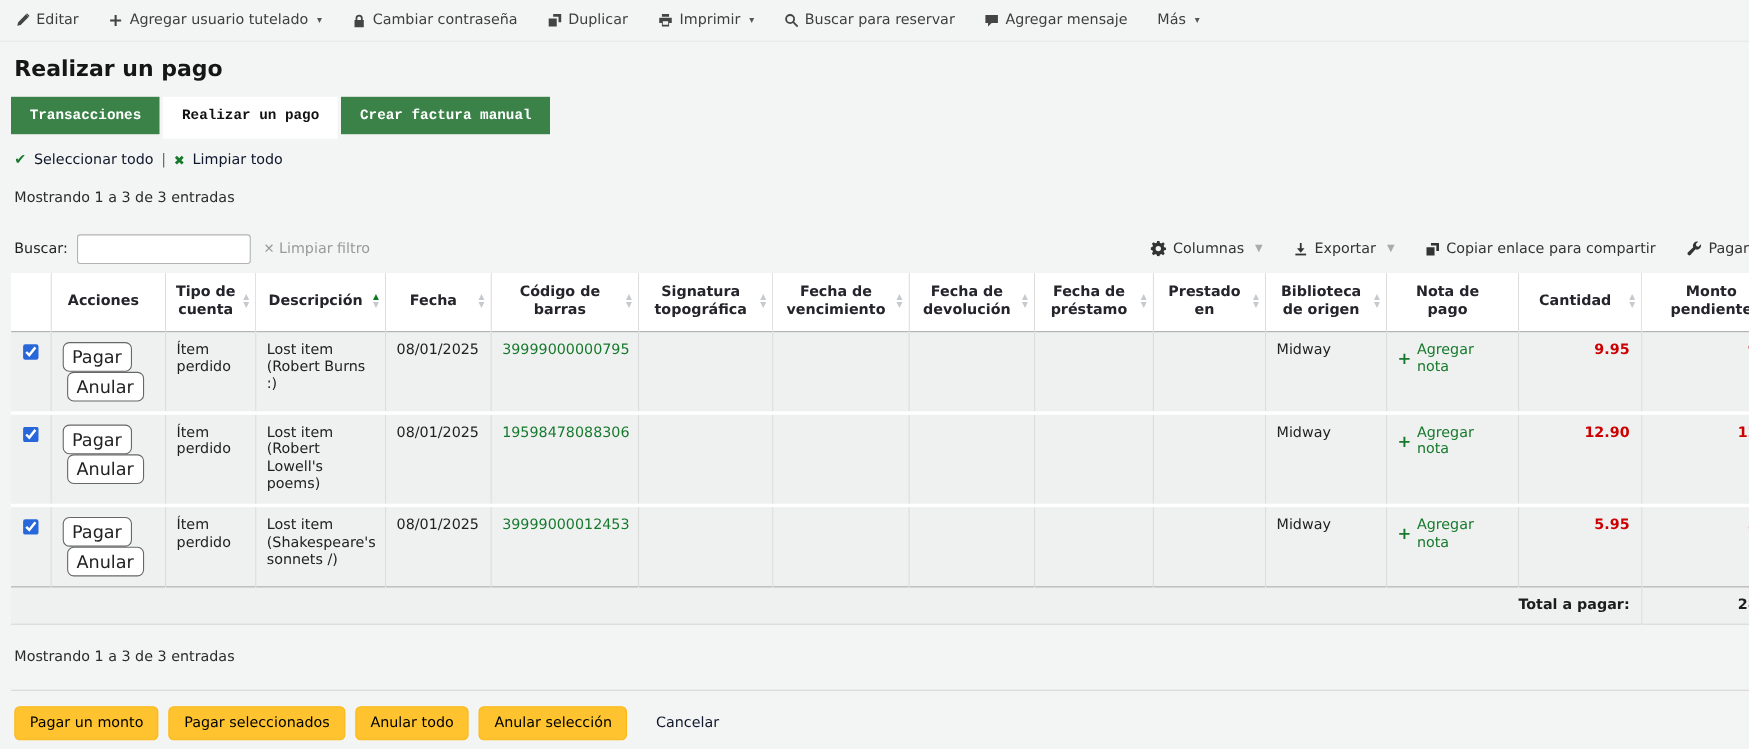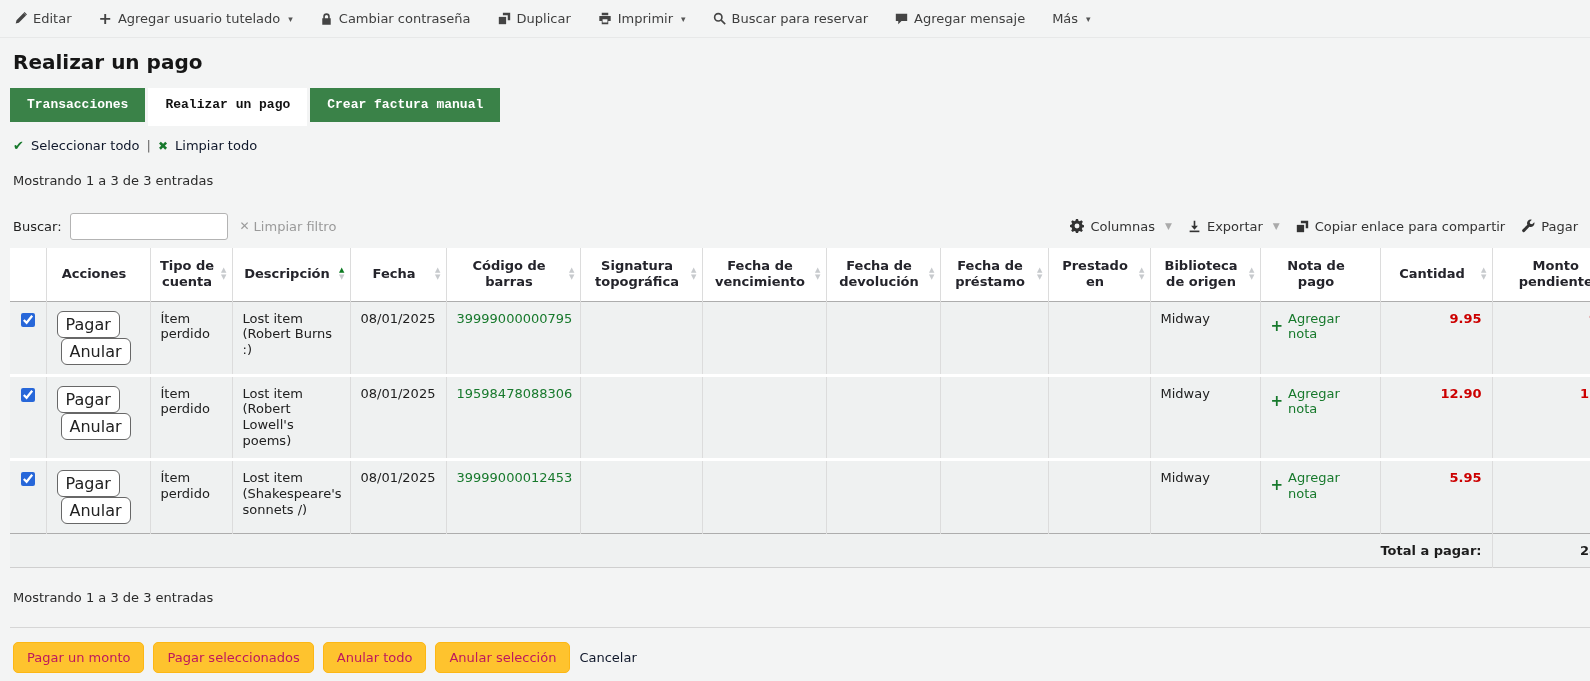--- a/index.html
+++ b/index.html
@@ -52,21 +52,21 @@
   }
   .filter-left { display: flex; align-items: center; gap: 8px; }
   .filter-left input {
     width: 158px; height: 27px;
     border: 1px solid #b3b3b3; border-radius: 3px;
     padding: 2px 6px; font-size: 13px; background: #fff;
     font-family: inherit;
   }
   .clear-filter { color: #9a9a9a; cursor: pointer; display: inline-flex; align-items: center; gap: 4px; margin-left: 4px; }
   .clear-filter .x { font-size: 12px; font-weight: bold; }
-  .controls-right { margin-left: auto; display: flex; align-items: center; gap: 16px; padding-right: 12px; white-space: nowrap; }
+  .controls-right { margin-left: auto; display: flex; align-items: center; gap: 28px; padding-right: 0; white-space: nowrap; }
   .ctl { display: inline-flex; align-items: center; gap: 6px; color: #333; cursor: pointer; }
   .ctl .caret-lt { font-size: 9px; color: #aaa; margin-left: 4px; }
 
   
   .table-clip { width: 1590px; overflow: hidden; margin-top: 8px; }
   table.acct {
     border-collapse: collapse; table-layout: fixed;
     width: 1617px; margin-left: 10px; background: transparent;
   }
   thead th {
@@ -99,24 +99,24 @@
   td.total-label { text-align: right; font-weight: bold; color: #1d1d1d; }
   td.total-value { text-align: right; font-weight: bold; color: #1d1d1d; padding-right: 6px; border-left: 1px solid #dcdcdc; }
 
   .showing-bottom { padding: 22px 0 0 13px; color: #2b2b2b; }
 
   
   .bottom-divider { border-top: 1px solid #d6d6d6; margin: 22px 0 0 10px; }
   .bottom-actions { display: flex; align-items: center; gap: 9px; padding: 14px 0 0 13px; }
   .yellow-btn {
     background: #fec32e; border: 1px solid #fdb714; border-radius: 5px;
-    padding: 7px 13px; font-size: 13px; color: #be185d; cursor: pointer;
+    padding: 7px 13px; font-size: 13px; color: #000000; cursor: pointer;
     font-family: inherit;
   }
-  .cancel-link { }
+  .cancel-link { margin-left: 17px; }
 </style>
 </head>
 <body>
 
 <div class="toolbar">
   <span class="tb-item">
     <svg width="13" height="13" viewBox="0 0 16 16">
         <path fill="#444" d="M11.8 1.2l3 3-8.9 8.9-3.8 1 1-3.9 8.7-9zM13 0l3 3-1 1-3-3 1-1z"></path>
       </svg>
     <span>Editar</span>

